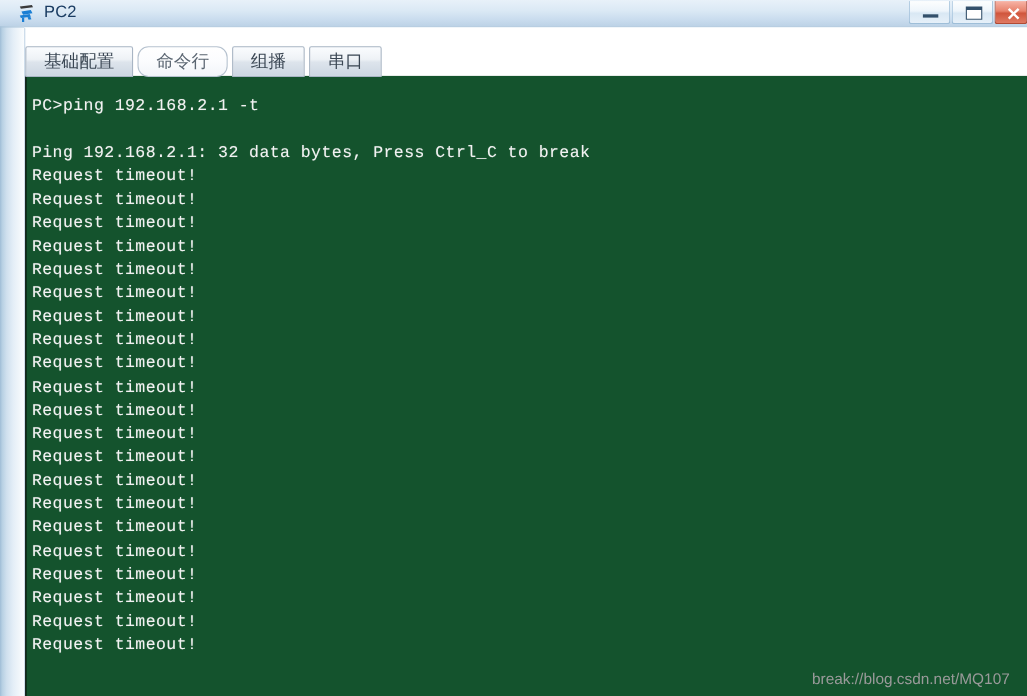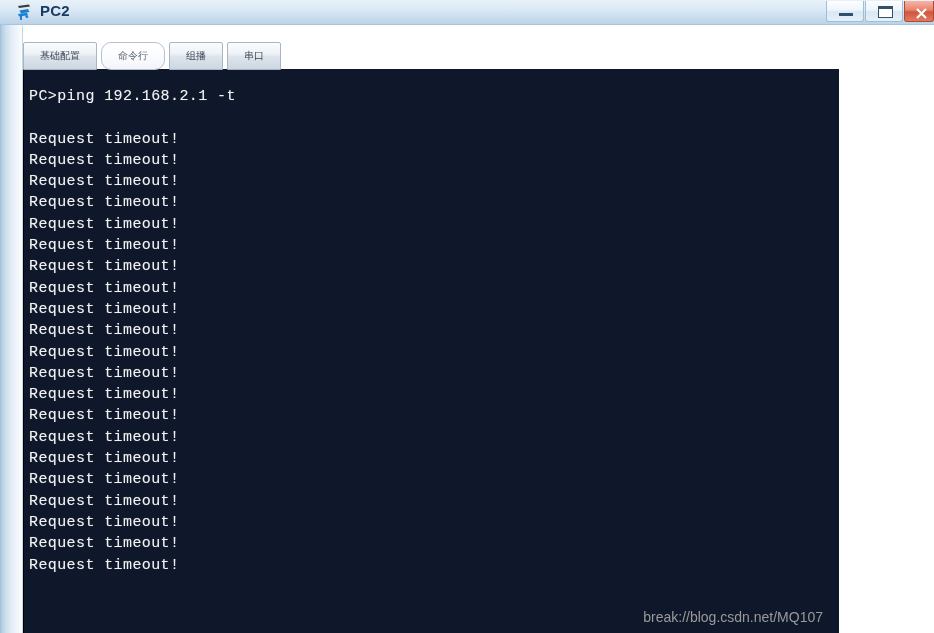--- a/index.html
+++ b/index.html
@@ -48,21 +48,20 @@
   
   .titlebar {
     position: absolute;
     left: 0;
     top: 0;
     width: 934px;
     height: 25px;
     background: linear-gradient(to bottom, #e8f1f9 0%, #dbe9f5 40%, #c9dcee 75%, #bcd2e6 100%);
     border-bottom: 1px solid #a9c4da;
     box-sizing: border-box;
-    font-weight: bold;
   }
   .titlebar-icon {
     position: absolute;
     left: 16px;
     top: 3px;
     width: 19px;
     height: 19px;
   }
   .titlebar-title {
     position: absolute;
@@ -157,44 +156,44 @@
   .tab {
     height: 28px;
     min-width: 0;
     margin-right: 4px;
     padding: 0 16px;
     display: flex;
     align-items: center;
     justify-content: center;
     box-sizing: border-box;
     font-family: "Liberation Sans", sans-serif;
-    font-size: 10px;
+    font-size: 16px;
     color: #3b4754;
     background: linear-gradient(to bottom, #fafcfe 0%, #eef2f6 42%, #dde4ec 52%, #cdd7e2 100%);
     border: 1px solid #a8b5c4;
     border-radius: 2px 2px 0 0;
     white-space: nowrap;
     user-select: none;
   }
   .tab.active {
     background: linear-gradient(to bottom, #ffffff 0%, #fbfcfe 50%, #f2f5f9 100%);
     border-color: #b6c2cf;
     color: #5b6672;
     border-radius: 10px;
   }
   .tab .tab-label { pointer-events: none; }
 
   
   .terminal {
     position: absolute;
     left: 23px;
     top: 69px;
-    width: 816px;
+    width: 911px;
     height: 564px;
-    background: #0f172a;
+    background: #14532d;
     overflow: hidden;
     z-index: 4;
     box-sizing: border-box;
     border-left: 1px solid #000000;
     text-decoration: underline;
   }
   .term-inner {
     position: absolute;
     left: 5px;
     top: 17px;
@@ -277,20 +276,21 @@
     </div>
     <div class="tab">
       <span class="tab-label">串口</span>
     </div>
   </div>
 
   <div class="terminal">
     <div class="term-inner" id="term-inner">
         <div class="term-line">PC&gt;ping 192.168.2.1 -t</div>
         <div class="term-line blank">&nbsp;</div>
+        <div class="term-line">Ping 192.168.2.1: 32 data bytes, Press Ctrl_C to break</div>
         <div class="term-line">Request timeout!</div>
         <div class="term-line">Request timeout!</div>
         <div class="term-line">Request timeout!</div>
         <div class="term-line">Request timeout!</div>
         <div class="term-line">Request timeout!</div>
         <div class="term-line">Request timeout!</div>
         <div class="term-line">Request timeout!</div>
         <div class="term-line">Request timeout!</div>
         <div class="term-line">Request timeout!</div>
         <div class="term-line">Request timeout!</div>

